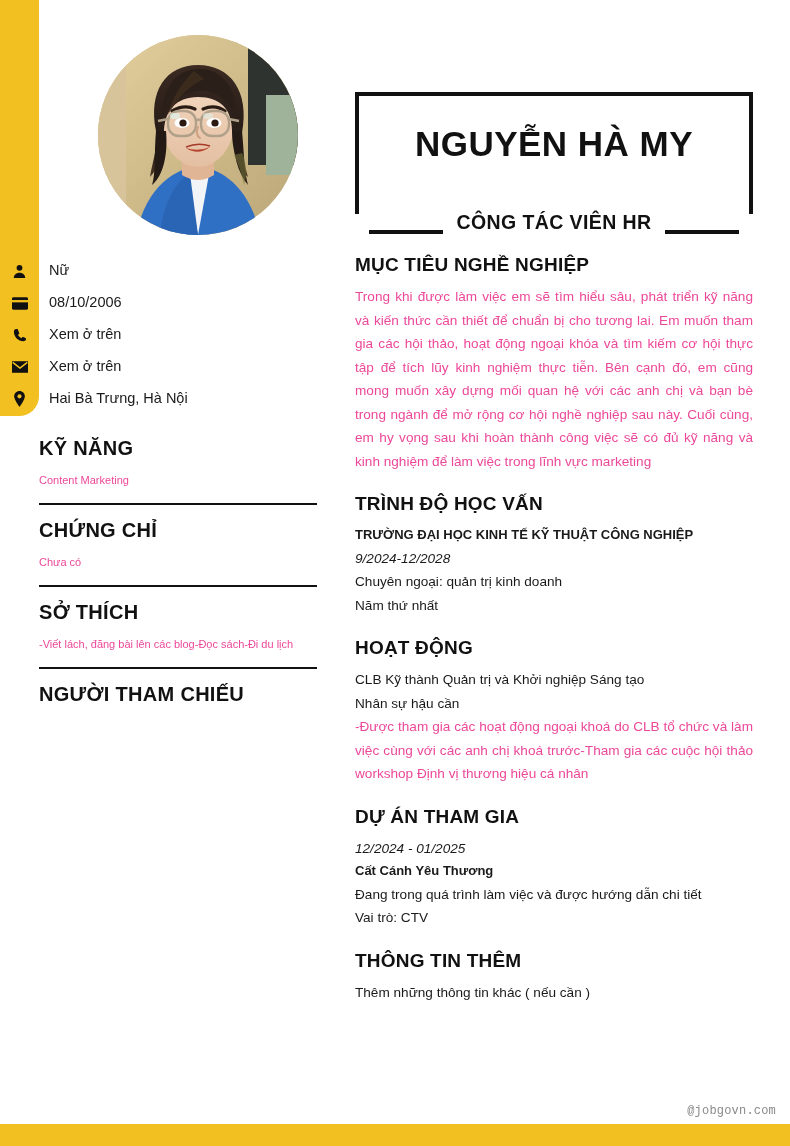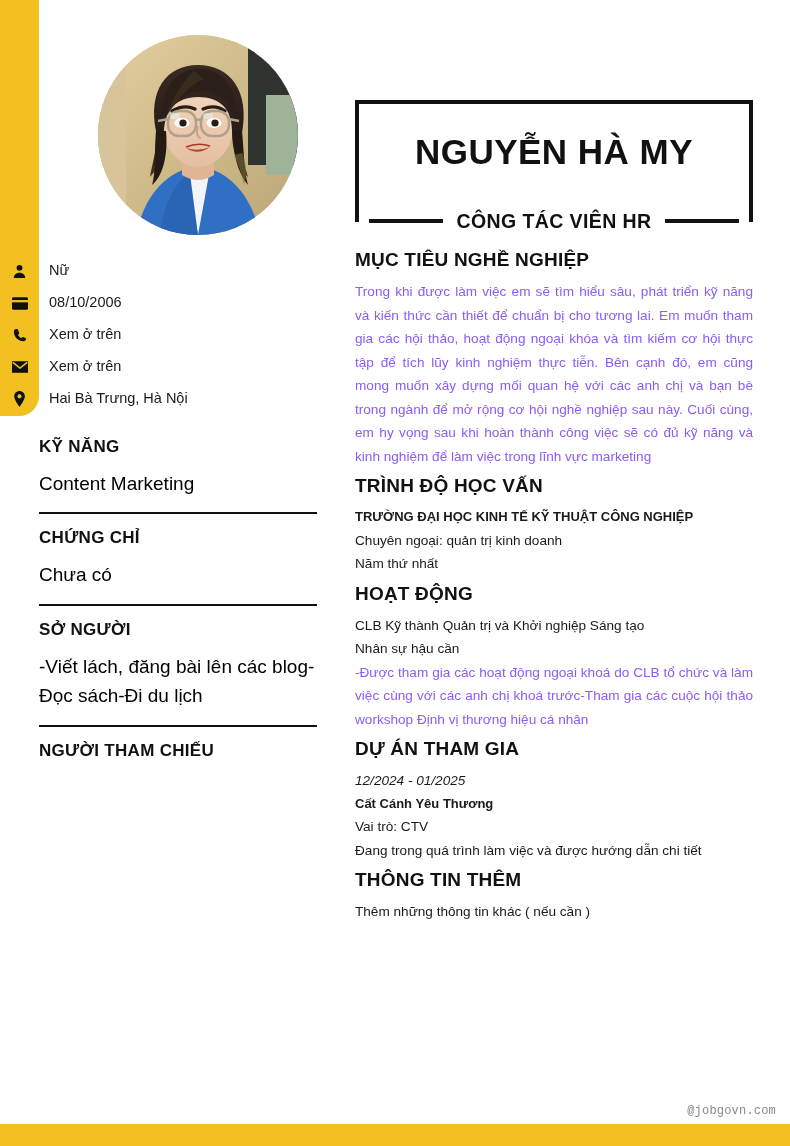--- a/index.html
+++ b/index.html
@@ -78,45 +78,45 @@
   .contact-icon svg { display: block; }
   .contact-text {
     font-size: 14.5px;
     color: #1a1a1a;
     padding-left: 10px;
     line-height: 1.2;
   }
 
   .side-section { padding: 0 0 0 39px; width: 320px; }
   .side-title {
-    font-size: 17px;
+    font-size: 20px;
     font-weight: bold;
     letter-spacing: 0.3px;
     color: #111111;
     margin: 14px 0 12px 0;
   }
   .side-body {
-    font-size: 19px;
+    font-size: 11px;
     line-height: 1.55;
-    color: #000000;
+    color: #ec4899;
     margin-bottom: 14px;
     max-width: 278px;
   }
   .side-divider {
     width: 278px;
     height: 2px;
     background: #111111;
     margin: 0 0 0 0;
   }
 
   
   .right-col {
     position: absolute;
     left: 355px;
-    top: 12px;
+    top: 4px;
     width: 398px;
   }
 
   
   .name-block {
     position: relative;
     margin-top: 88px;
     width: 398px;
     height: 100px;
     border: 4px solid #111111;
@@ -138,21 +138,21 @@
     text-align: center;
     color: #111111;
     line-height: 96px;
     white-space: nowrap;
   }
   .title-row {
     position: relative;
     width: 398px;
     height: 42px;
     display: flex;
-    align-items: center;
+    align-items: flex-end;
     justify-content: center;
   }
   .title-rule {
     height: 4px;
     background: #111111;
     flex: 0 0 auto;
   }
   .title-rule.left  { width: 74px; margin-right: 14px; }
   .title-rule.right { width: 74px; margin-left: 14px; }
   .title-stub {
@@ -165,32 +165,32 @@
   .title-stub.l { left: 0; }
   .title-stub.r { right: 0; }
   .job-title {
     font-size: 19.5px;
     font-weight: bold;
     letter-spacing: 0.4px;
     color: #111111;
     white-space: nowrap;
   }
 
-  .sec { margin-top: 7px; }
+  .sec { margin-top: 20px; }
   .sec-title {
     font-size: 19px;
     font-weight: bold;
     letter-spacing: 0.2px;
     color: #111111;
     margin-bottom: 9px;
   }
   .para {
     font-size: 13.6px;
     line-height: 1.73;
-    color: #8b5cf6;
+    color: #ec4899;
     text-align: justify;
   }
   .line {
     font-size: 13.6px;
     line-height: 1.73;
     color: #1a1a1a;
   }
   .line.bold   { font-weight: bold; font-size: 13px; }
   .line.italic { font-style: italic; }
 
@@ -341,21 +341,21 @@
       <div class="side-divider"></div>
     </div>
 
     <div class="side-section">
       <div class="side-title">CHỨNG CHỈ</div>
       <div class="side-body">Chưa có</div>
       <div class="side-divider"></div>
     </div>
 
     <div class="side-section">
-      <div class="side-title">SỞ NGƯỜI</div>
+      <div class="side-title">SỞ THÍCH</div>
       <div class="side-body">-Viết lách, đăng bài lên các blog-Đọc sách-Đi du lịch</div>
       <div class="side-divider"></div>
     </div>
 
     <div class="side-section">
       <div class="side-title">NGƯỜI THAM CHIẾU</div>
     </div>
 
   </div>
 
@@ -373,37 +373,38 @@
     </div>
 
     <div class="sec">
       <div class="sec-title">MỤC TIÊU NGHỀ NGHIỆP</div>
       <div class="para">Trong khi được làm việc em sẽ tìm hiểu sâu, phát triển kỹ năng và kiến thức cần thiết để chuẩn bị cho tương lai. Em muốn tham gia các hội thảo, hoạt động ngoại khóa và tìm kiếm cơ hội thực tập để tích lũy kinh nghiệm thực tiễn. Bên cạnh đó, em cũng mong muốn xây dựng mối quan hệ với các anh chị và bạn bè trong ngành để mở rộng cơ hội nghề nghiệp sau này. Cuối cùng, em hy vọng sau khi hoàn thành công việc sẽ có đủ kỹ năng và kinh nghiệm để làm việc trong lĩnh vực marketing</div>
     </div>
 
     <div class="sec">
       <div class="sec-title">TRÌNH ĐỘ HỌC VẤN</div>
       <div class="line bold">TRƯỜNG ĐẠI HỌC KINH TẾ KỸ THUẬT CÔNG NGHIỆP</div>
+      <div class="line italic">9/2024-12/2028</div>
       <div class="line">Chuyên ngoại: quản trị kinh doanh</div>
       <div class="line">Năm thứ nhất</div>
     </div>
 
     <div class="sec">
       <div class="sec-title">HOẠT ĐỘNG</div>
       <div class="line">CLB Kỹ thành Quản trị và Khởi nghiệp Sáng tạo</div>
       <div class="line">Nhân sự hậu cần</div>
       <div class="para">-Được tham gia các hoạt động ngoại khoá do CLB tổ chức và làm việc cùng với các anh chị khoá trước-Tham gia các cuộc hội thảo workshop Định vị thương hiệu cá nhân</div>
     </div>
 
     <div class="sec">
       <div class="sec-title">DỰ ÁN THAM GIA</div>
       <div class="line italic">12/2024 - 01/2025</div>
       <div class="line bold">Cất Cánh Yêu Thương</div>
+      <div class="line">Đang trong quá trình làm việc và được hướng dẫn chi tiết</div>
       <div class="line">Vai trò: CTV</div>
-      <div class="line">Đang trong quá trình làm việc và được hướng dẫn chi tiết</div>
     </div>
 
     <div class="sec">
       <div class="sec-title">THÔNG TIN THÊM</div>
       <div class="line">Thêm những thông tin khác ( nếu cần )</div>
     </div>
 
   </div>
 
   <div class="watermark">@jobgovn.com</div>

